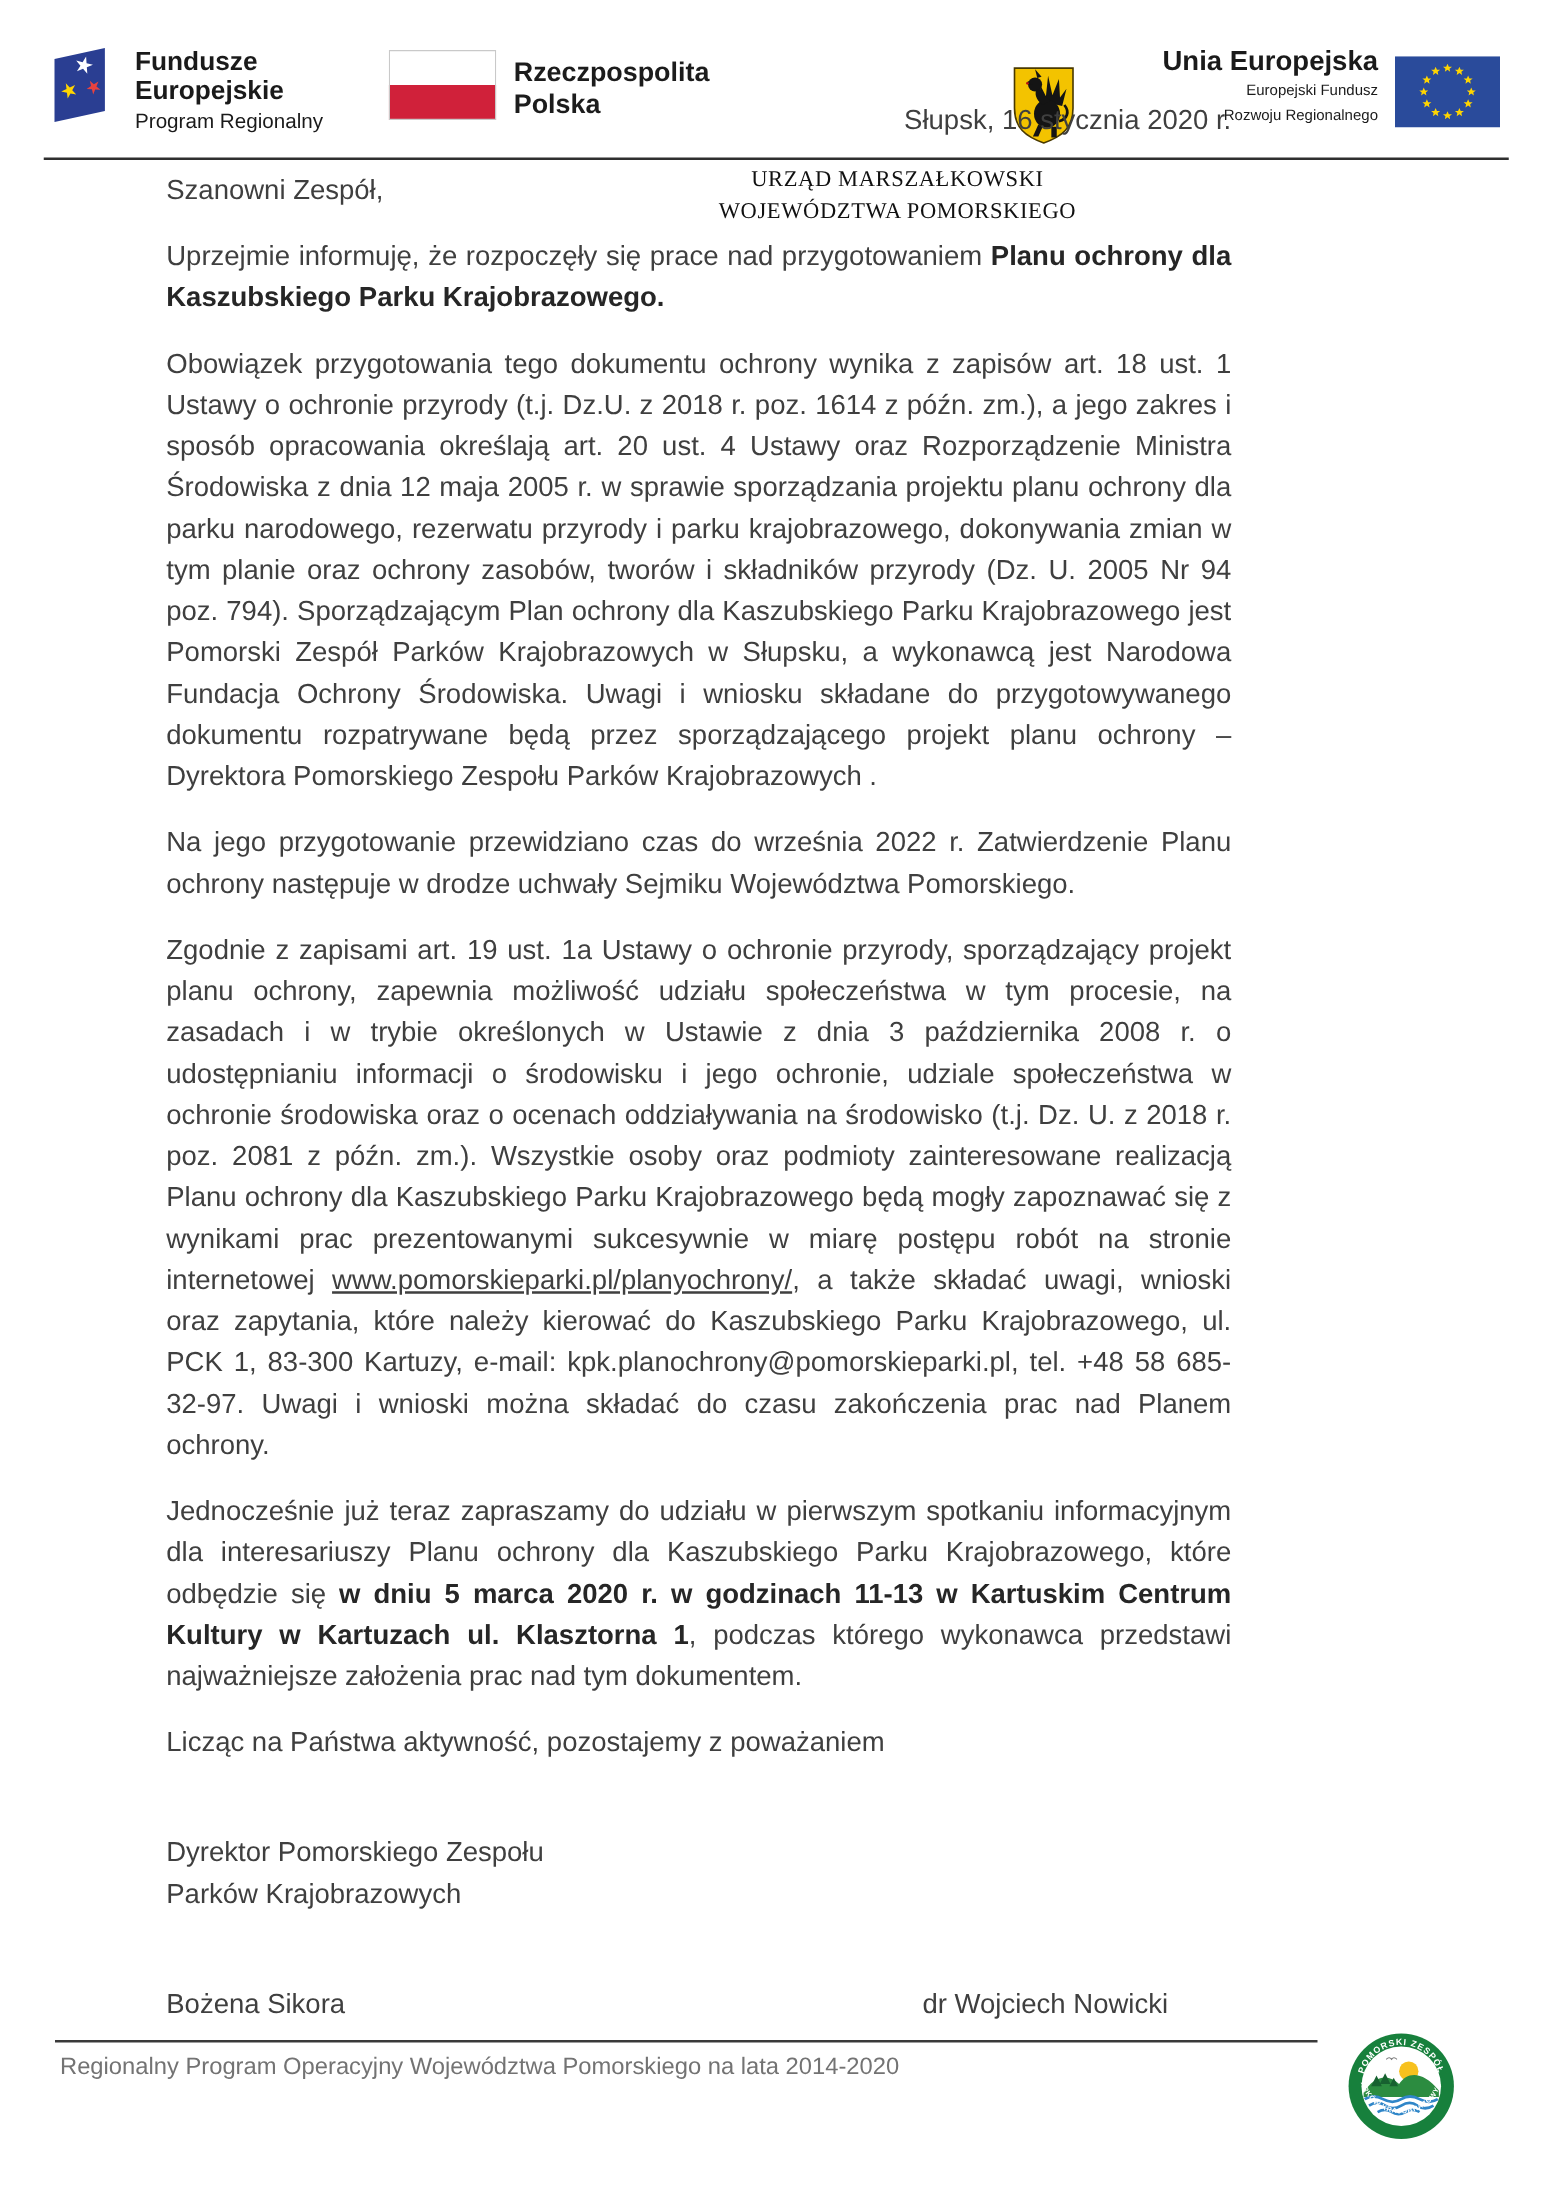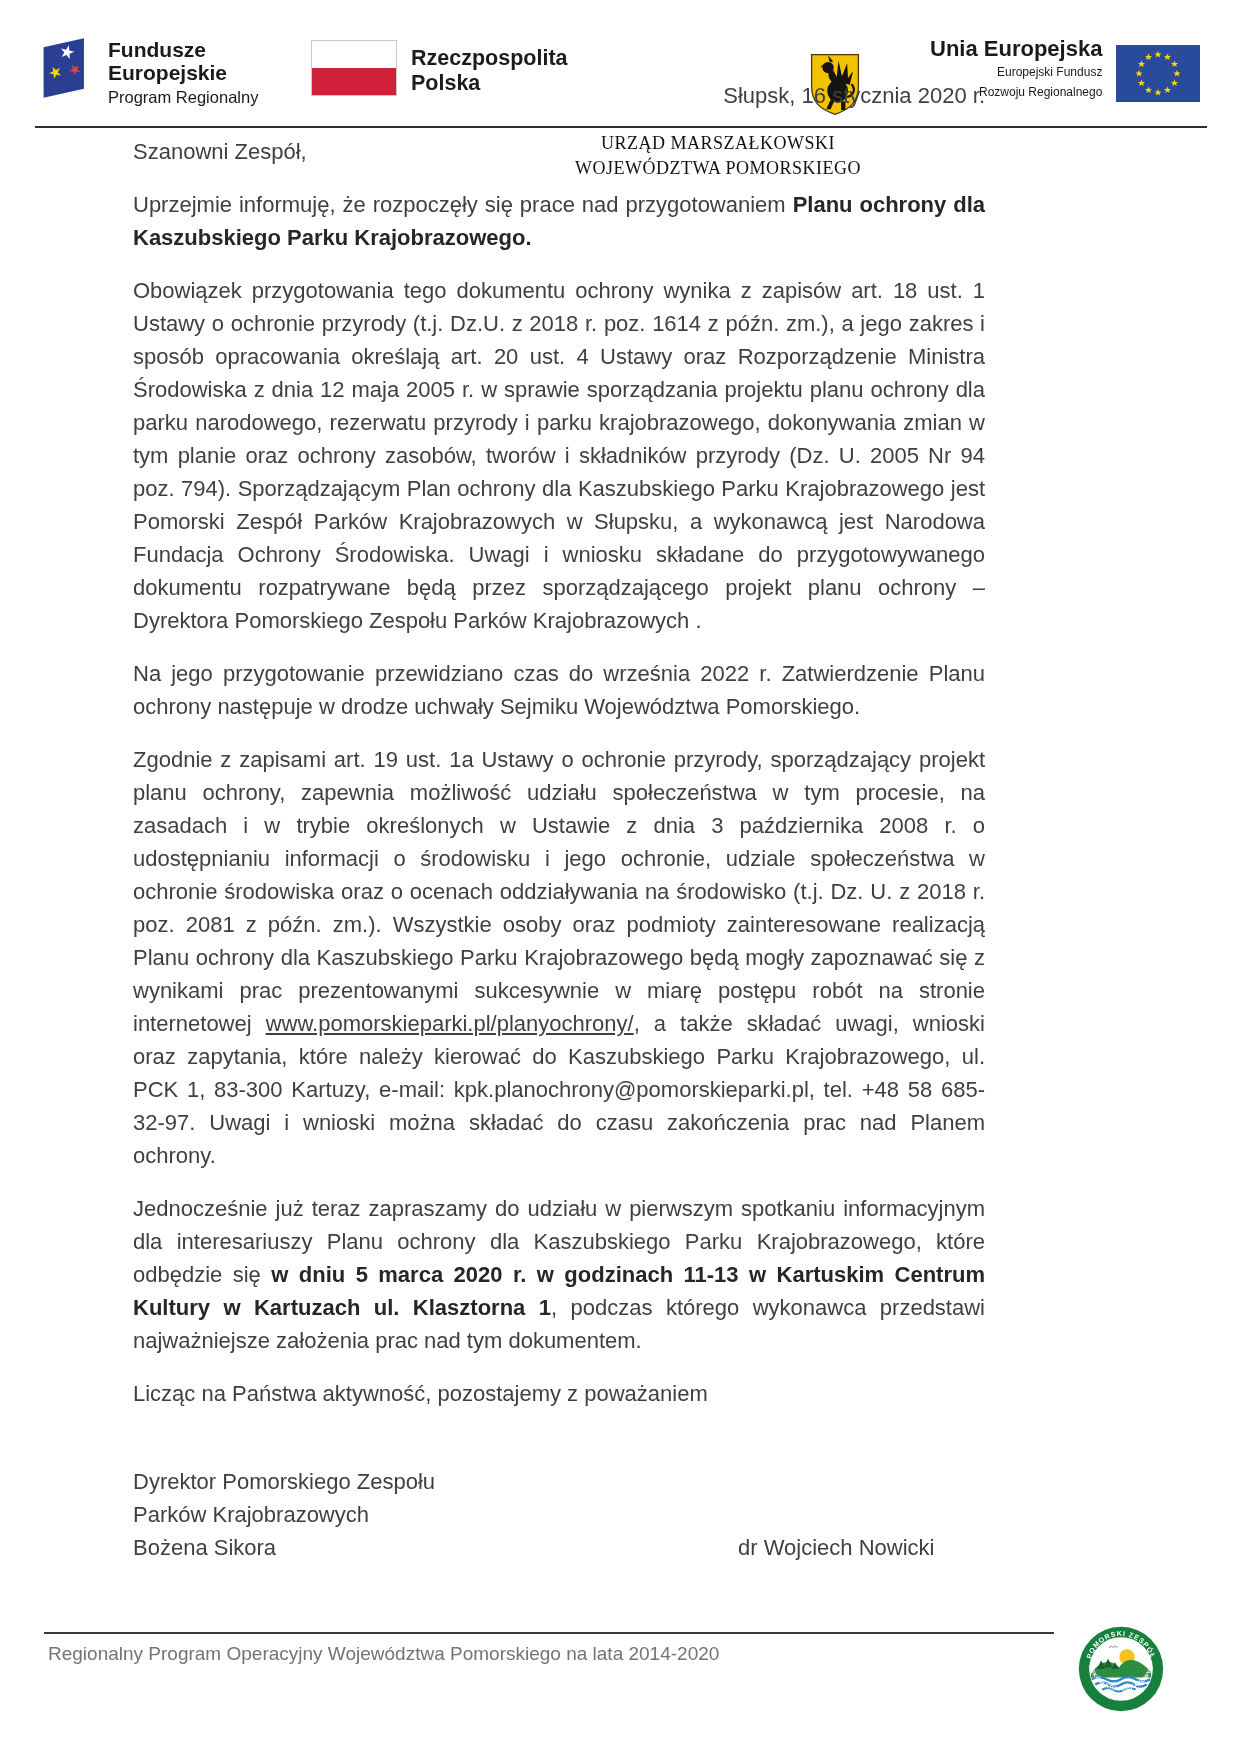--- a/index.html
+++ b/index.html
@@ -26,21 +26,21 @@
   .letter{position:absolute;left:133px;top:0;width:852px;font-size:22px;line-height:33px;}
   .letter p{margin:20px 0 0 0;text-align:justify;}
   .date{margin-top:79px;text-align:right;}
   .salutation{margin-top:23px;}
   strong{color:#262626;}
   .doc-link{color:inherit;text-decoration:underline;cursor:pointer;}
   .sig-row{display:flex;margin-top:55px;}
   .sig-col-left{width:605px;flex:none;}
   .sig-col-right{flex:none;}
   .sig-line{line-height:33px;}
-  .names-row{display:flex;}
+  .names-row{display:flex;margin-top:55px;}
   
   .footer-rule{position:absolute;top:1632px;left:44px;width:1010px;border-top:2px solid #3a3a3a;}
   .footer-text{position:absolute;top:1643px;left:48px;font-size:19px;color:#737373;text-align:center;}
   .footer-logo{position:absolute;top:1626px;left:1078px;width:86px;height:86px;}
 </style>
 </head>
 <body>
 
 <div class="page">
 

